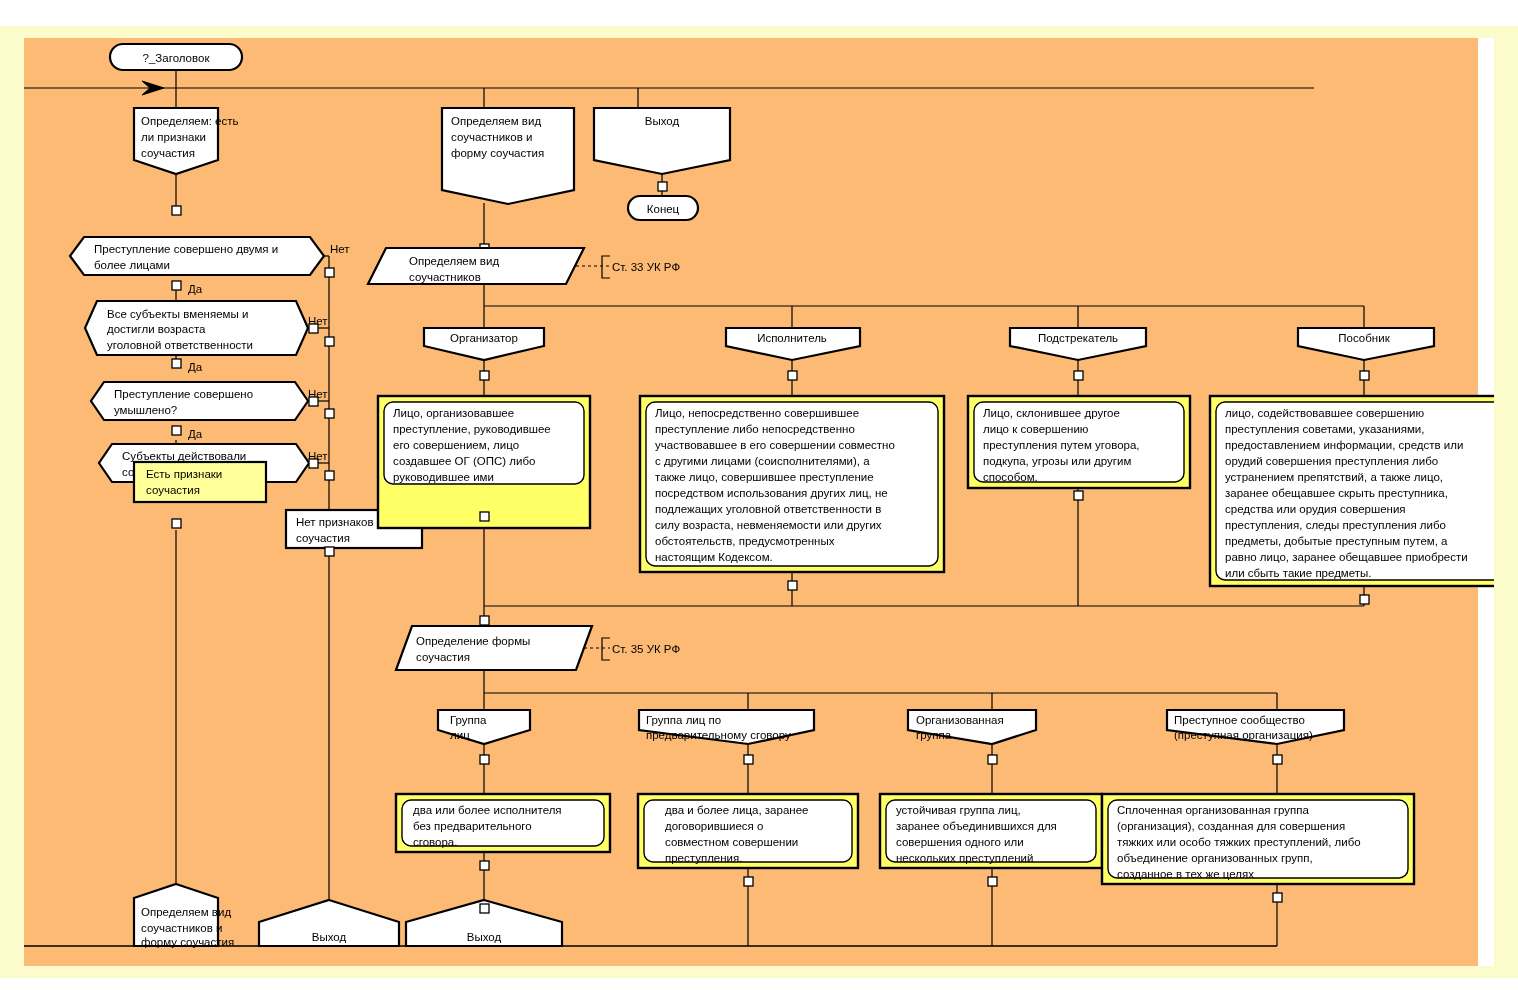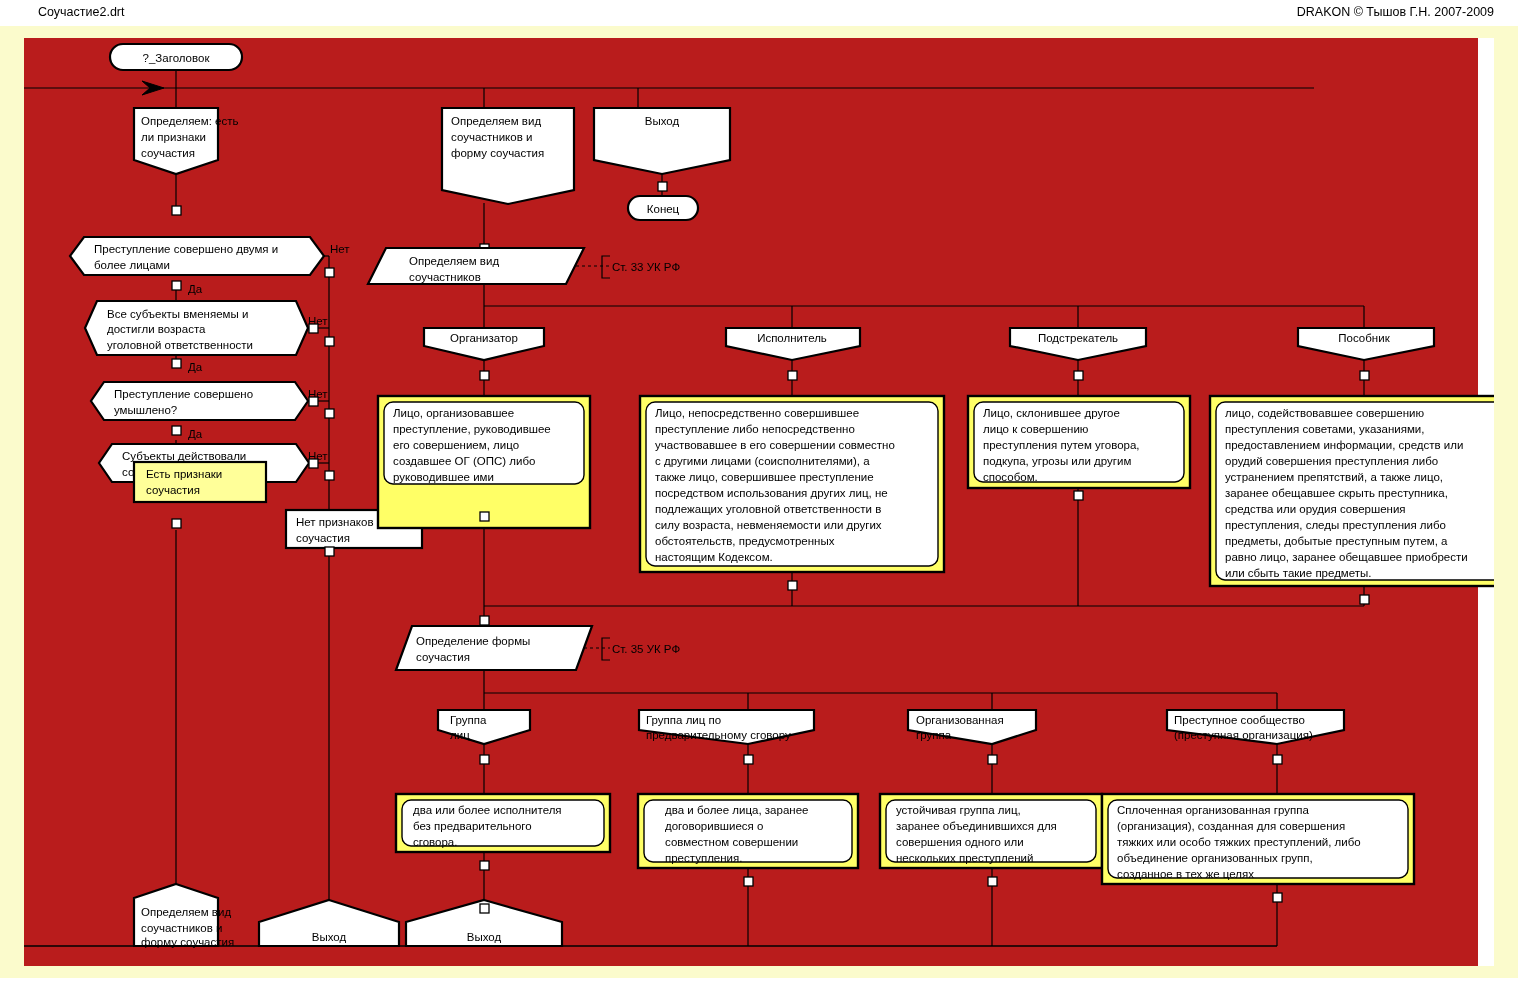--- a/index.html
+++ b/index.html
@@ -5,42 +5,38 @@
   html,body{margin:0;padding:0;background:#fff;}
   body{width:1518px;height:1000px;font-family:"Liberation Sans","DejaVu Sans",sans-serif;}
   #page{position:relative;width:1518px;height:1000px;overflow:hidden;background:#ffffff;}
   #titlebar{position:absolute;left:0;top:0;width:1518px;height:26px;background:#ffffff;}
   #titlebar .tl{position:absolute;left:38px;top:5px;font-size:12.5px;color:#000;}
   #titlebar .tr{position:absolute;right:24px;top:5px;font-size:12.5px;color:#000;}
   #bandtop{position:absolute;left:0;top:26px;width:1518px;height:12px;background:#FBFBCC;}
   #bandleft{position:absolute;left:0;top:26px;width:24px;height:952px;background:#FBFBCC;}
   #bandright{position:absolute;right:0;top:26px;width:24px;height:952px;background:#FBFBCC;}
   #bandbottom{position:absolute;left:0;top:966px;width:1518px;height:12px;background:#FBFBCC;}
-  #canvas{position:absolute;left:24px;top:38px;width:1454px;height:928px;background:#b91c1c;}
+  #canvas{position:absolute;left:24px;top:38px;width:1454px;height:928px;background:#fdba74;}
   svg{display:block;}
   .ln{stroke:#000;stroke-width:1.2;fill:none;}
   .shape{fill:#ffffff;stroke:#000;stroke-width:2.2;stroke-linejoin:miter;}
   .yellowbak{fill:#FFFF66;stroke:#000;stroke-width:2.4;}
   .yellowin{fill:#ffffff;stroke:#000;stroke-width:1.4;}
   .conn{fill:#ffffff;stroke:#000;stroke-width:1.3;}
   .txt{font-family:"Liberation Sans","DejaVu Sans",sans-serif;font-size:11.5px;fill:#000;}
   .txtc{font-family:"Liberation Sans","DejaVu Sans",sans-serif;font-size:11.5px;fill:#000;text-anchor:middle;}
   .txtyn{font-family:"Liberation Sans","DejaVu Sans",sans-serif;font-size:11.5px;fill:#000;}
   .cmt{font-family:"Liberation Sans","DejaVu Sans",sans-serif;font-size:11.5px;fill:#000;}
   .dash{stroke:#000;stroke-width:1.1;fill:none;stroke-dasharray:3,3;}
 </style>
 </head>
 <body>
 
 <div id="page">
 
-  <div id="titlebar">
-    <span class="tl">Соучастие2.drt</span>
-    <span class="tr">DRAKON © Тышов Г.Н. 2007-2009</span>
-  </div>
   <div id="bandtop"></div>
   <div id="bandleft"></div>
   <div id="bandright"></div>
   <div id="bandbottom"></div>
 
   <div id="canvas">
   <svg width="1470" height="928" viewBox="0 0 1470 928" xmlns="http://www.w3.org/2000/svg">
 
     <g>
       <path class="ln" d="M152 30 L152 50"></path>

